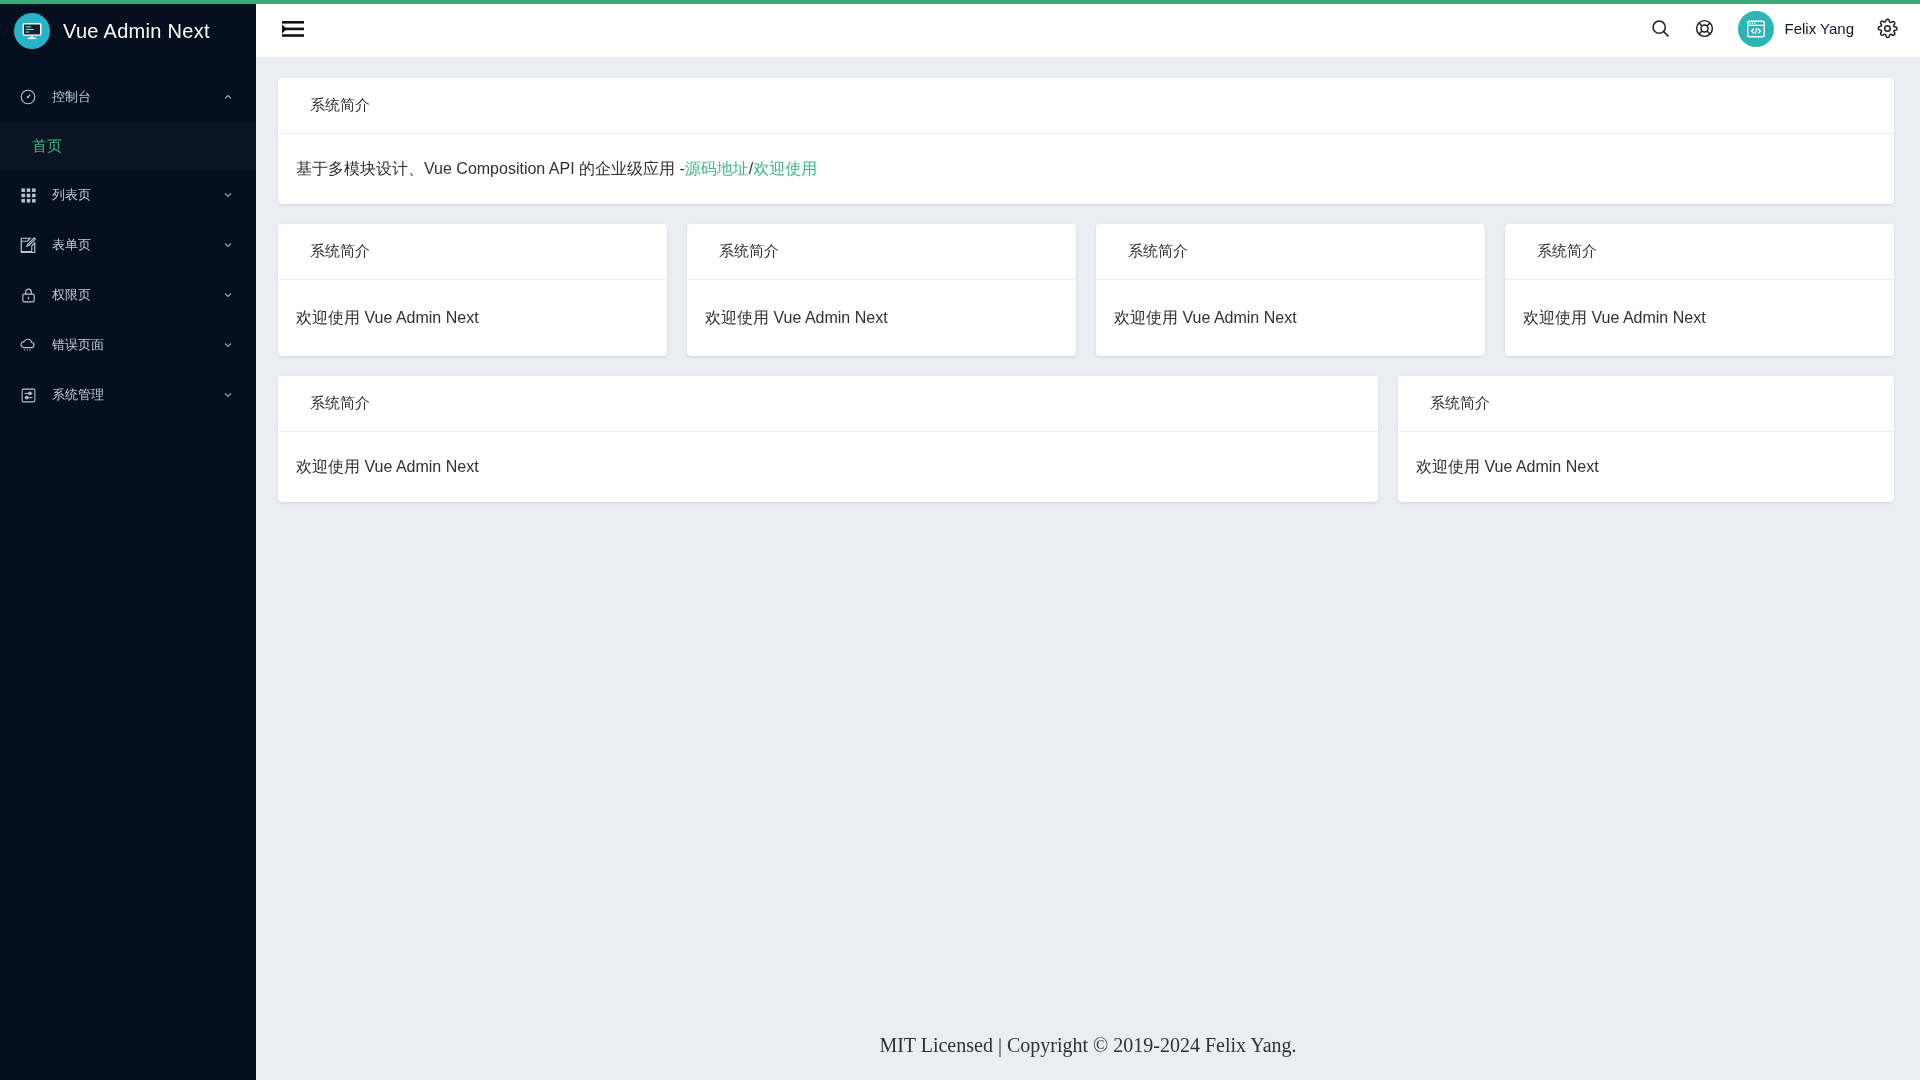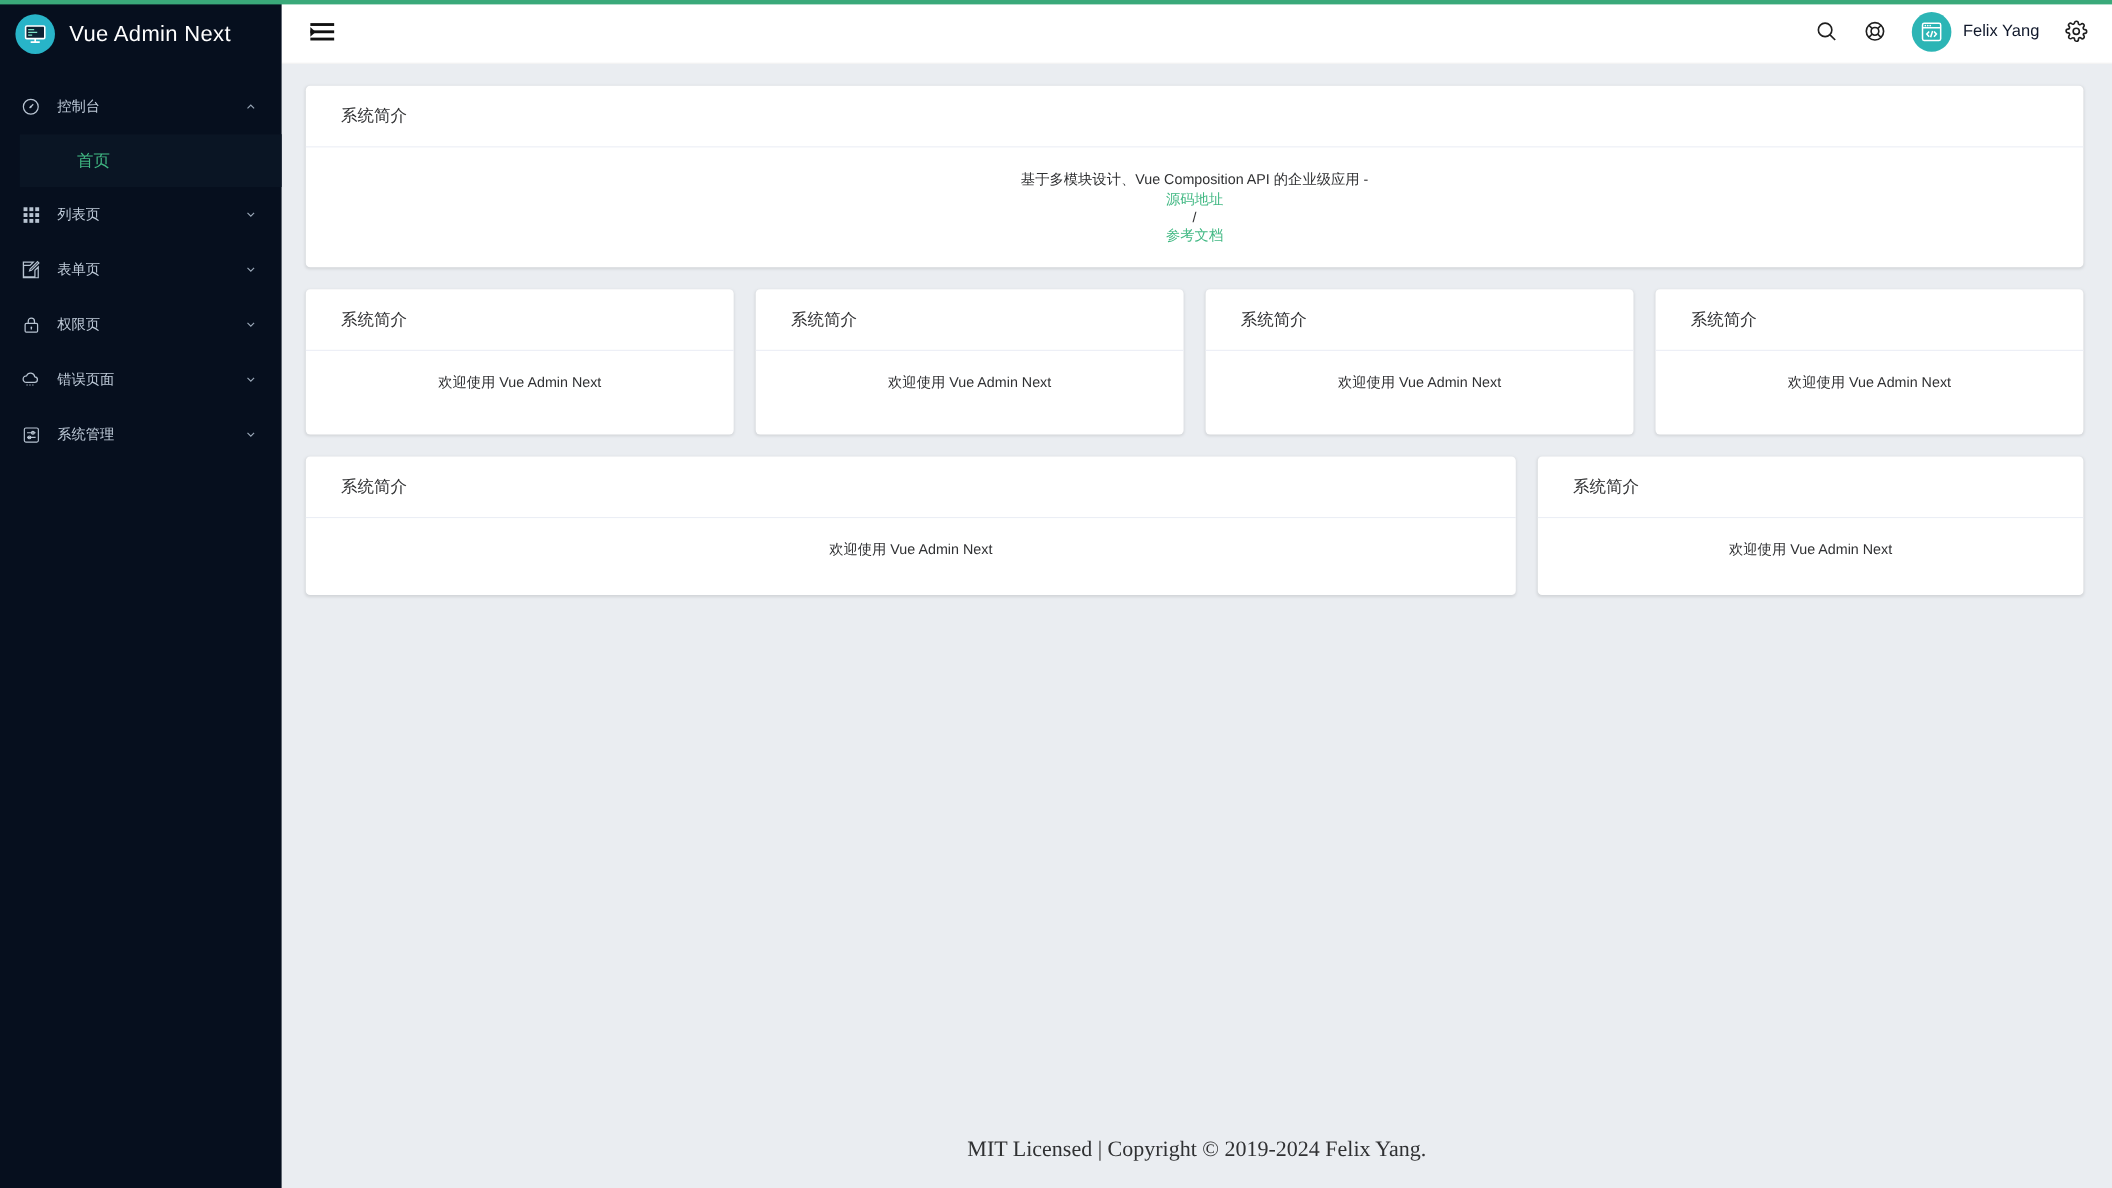--- a/index.html
+++ b/index.html
@@ -59,25 +59,24 @@
     flex: 0 0 20px;
     display: flex; align-items: center; justify-content: center;
     margin-right: 14px;
     color: #b7c3d1;
   }
   .menu-label { flex: 1 1 auto; white-space: nowrap; }
   .chev { width: 12px; height: 12px; flex: 0 0 12px; color: #97a5b5; }
   .submenu-item {
     height: 48px;
     display: flex; align-items: center;
-    padding-left: 52px;
+    padding-left: 32px;
     font-size: 15px;
     color: #bfcbd9;
     cursor: pointer;
-    margin-left: 18px;
   }
   .submenu-item.active { color: #41b883; background: #0a1524; }
 
   
   .main {
     flex: 1 1 auto;
     height: 1080px;
     display: flex; flex-direction: column;
     background: #eaedf1;
     min-width: 0;
@@ -124,23 +123,23 @@
   }
   .card-head {
     height: 56px;
     display: flex; align-items: center;
     padding: 0 32px;
     border-bottom: 1px solid #ebeef5;
     font-size: 15px; color: #303133;
   }
   .card-body {
     padding: 20px 18px;
-    font-size: 13px; color: #303133;
+    font-size: 16px; color: #303133;
     min-height: 70px;
-    display: flex; align-items: center; flex-direction: column;
+    display: flex; align-items: center;
   }
   .link { color: #41b883; text-decoration: none; cursor: pointer; }
 
   .row { display: flex; gap: 20px; margin-top: 20px; }
   .row > .card { flex: 1 1 0; min-width: 0; }
   .row-4 > .card .card-body { min-height: 76px; }
   .row-2 > .card:first-child { flex: 0 0 1100px; }
   .row-2 > .card:last-child { flex: 1 1 auto; }
 
   
@@ -345,21 +344,21 @@
     </header>
 
     <main class="content">
 
       <section class="card">
         <div class="card-head">系统简介</div>
         <div class="card-body">
           <span>基于多模块设计、Vue Composition API 的企业级应用 - </span>
             <a class="link">源码地址</a>
             <span> / </span>
-            <a class="link">参考文档</a>
+            <a class="link">欢迎使用</a>
         </div>
       </section>
 
       <section class="row row-4">
         <div class="card">
           <div class="card-head">系统简介</div>
           <div class="card-body">欢迎使用 Vue Admin Next</div>
         </div>
         <div class="card">
           <div class="card-head">系统简介</div>

